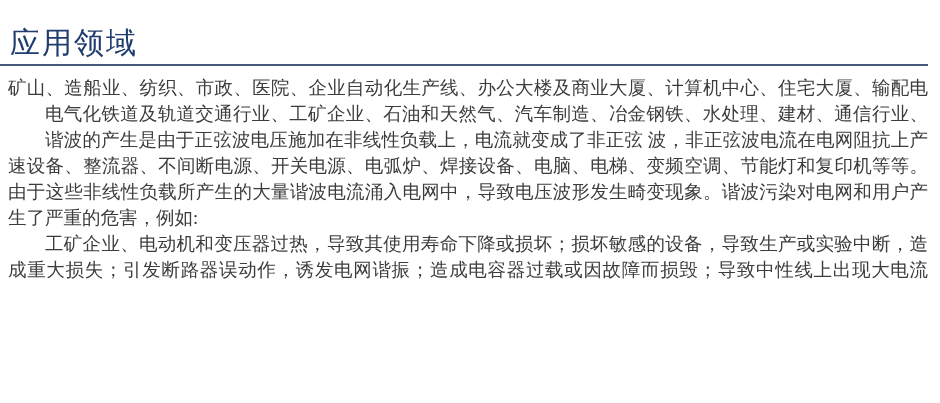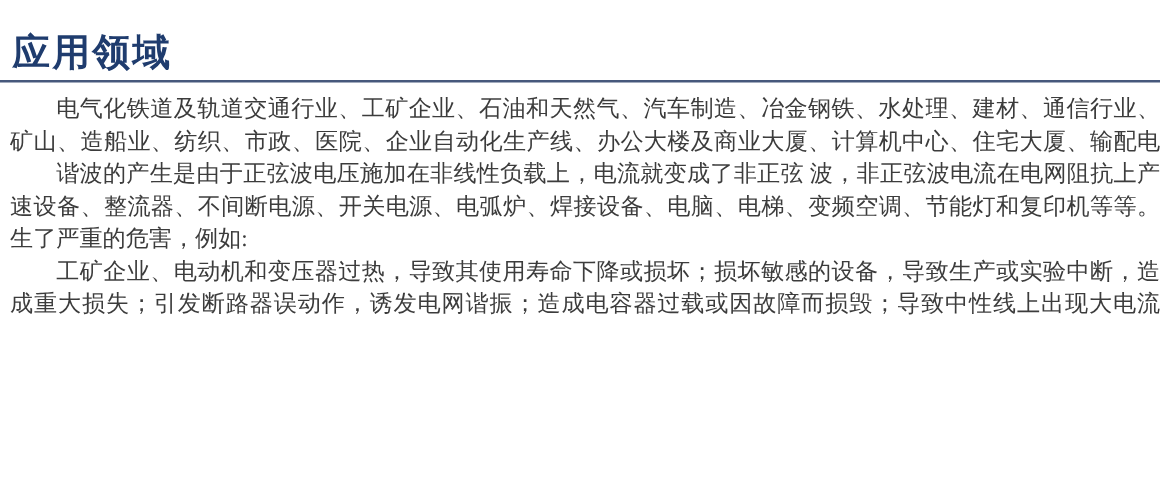--- a/index.html
+++ b/index.html
@@ -16,21 +16,21 @@
   .page {
     width: 940px;
     height: 403px;
     box-sizing: border-box;
     background: var(--bg, #ffffff);
   }
   .header h1 {
     margin: 0;
     padding: 26px 0 0 10px;
     font-size: 30px;
-    font-weight: bold;
+    font-weight: normal;
     line-height: 34px;
     color: var(--title-color, #1f3c6e);
     letter-spacing: 2px;
   }
   .rule {
     margin: 4px 6px 0 0;
     height: 2px;
     width: 928px;
     background: var(--rule-color, #46587c);
   }
@@ -55,21 +55,22 @@
 </style>
 </head>
 <body>
 
 <div class="page">
   <div class="header">
     <h1>应用领域</h1>
     <div class="rule"></div>
   </div>
   <div class="content">
+    <div class="line">矿山、造船业、纺织、市政、医院、企业自动化生产线、办公大楼及商业大厦、计算机中心、住宅大厦、输配电</div>
     <div class="line first">电气化铁道及轨道交通行业、工矿企业、石油和天然气、汽车制造、冶金钢铁、水处理、建材、通信行业、</div>
-    <div class="line">矿山、造船业、纺织、市政、医院、企业自动化生产线、办公大楼及商业大厦、计算机中心、住宅大厦、输配电</div>
     <div class="line first">谐波的产生是由于正弦波电压施加在非线性负载上，电流就变成了非正弦 波，非正弦波电流在电网阻抗上产</div>
     <div class="line">速设备、整流器、不间断电源、开关电源、电弧炉、焊接设备、电脑、电梯、变频空调、节能灯和复印机等等。</div>
+    <div class="line">由于这些非线性负载所产生的大量谐波电流涌入电网中，导致电压波形发生畸变现象。谐波污染对电网和用户产</div>
     <div class="line plast">生了严重的危害，例如:</div>
     <div class="line first">工矿企业、电动机和变压器过热，导致其使用寿命下降或损坏；损坏敏感的设备，导致生产或实验中断，造</div>
     <div class="line">成重大损失；引发断路器误动作，诱发电网谐振；造成电容器过载或因故障而损毁；导致中性线上出现大电流</div>
   </div>
 </div>
 
 </body></html>

